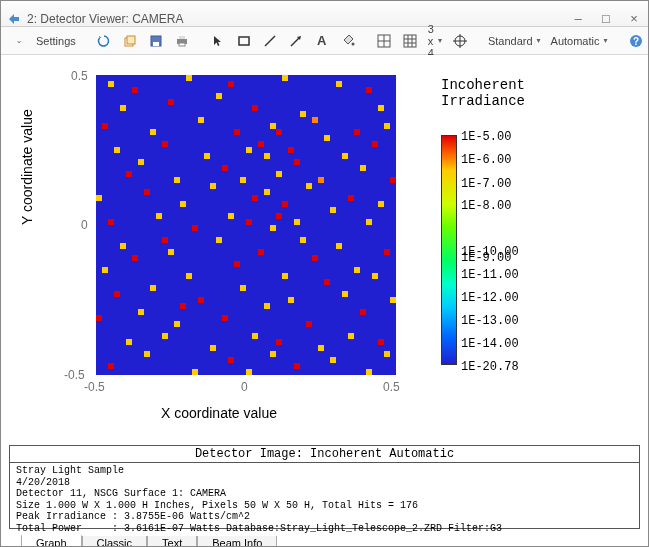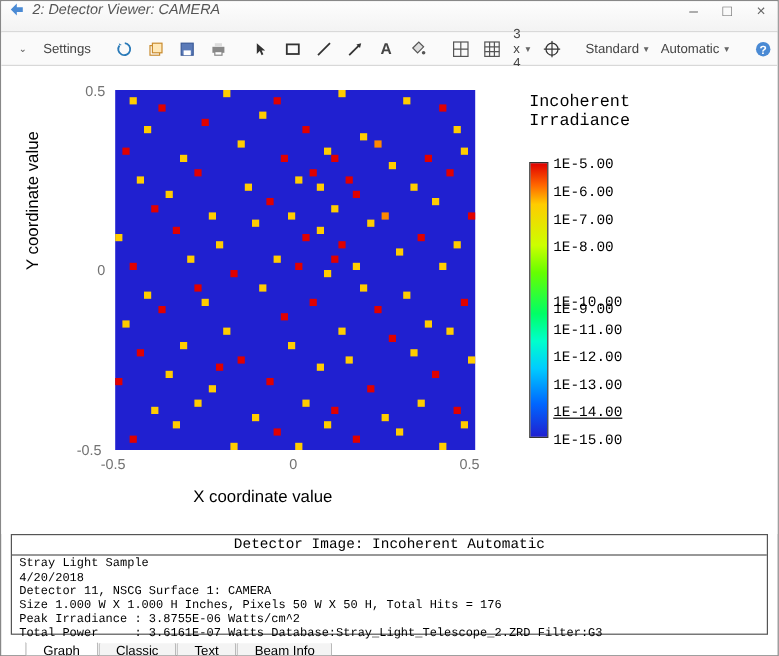--- a/index.html
+++ b/index.html
@@ -11,23 +11,22 @@
     width: 649px;
     height: 547px;
     overflow: hidden;
     border: 1px solid #888;
   }
   .titlebar {
     height: 26px;
     background: linear-gradient(#fdfdfd,#f3f3f3);
     border-bottom: 1px solid #d0d0d0;
     display: flex;
-    align-items: flex-start;
+    align-items: flex-end;
     padding: 0 6px;
-    font-style: italic;
   }
   .titlebar .icon-app { width:14px; height:14px; margin-right:6px; display:flex; align-items:center; justify-content:center;}
   .titlebar .title-text { color:#555; font-size:12px; }
   .titlebar .winbtns { margin-left:auto; display:flex; gap:12px; color:#666; font-size:13px; }
   .winbtn { cursor:pointer; width:16px; text-align:center; }
 
   .toolbar {
     height: 28px;
     background:#fafafa;
     border-bottom:1px solid #d8d8d8;
@@ -385,22 +384,22 @@
   <div id="cbar-ticks">
       <div class="cbar-tick" style="top: 75px;">1E-5.00</div>
       <div class="cbar-tick" style="top: 98px;">1E-6.00</div>
       <div class="cbar-tick" style="top: 122px;">1E-7.00</div>
       <div class="cbar-tick" style="top: 144px;">1E-8.00</div>
       <div class="cbar-tick" style="top: 167px; margin-top: 29px;">1E-9.00</div>
       <div class="cbar-tick" style="top: 190px;">1E-10.00</div>
       <div class="cbar-tick" style="top: 213px;">1E-11.00</div>
       <div class="cbar-tick" style="top: 236px;">1E-12.00</div>
       <div class="cbar-tick" style="top: 259px;">1E-13.00</div>
-      <div class="cbar-tick" style="top: 282px; text-decoration: underline;">1E-14.00</div>
-      <div class="cbar-tick" style="top: 305px;">1E-15.00</div>
+      <div class="cbar-tick" style="top: 282px;">1E-14.00</div>
+      <div class="cbar-tick" style="top: 305px;">1E-20.78</div>
     </div>
 </div>
 
 <div class="info-panel">
   <div class="info-title">Detector Image: Incoherent Automatic</div>
   <div class="info-body">
     <div class="info-left"><span>Stray Light Sample</span>
 <span>4/20/2018</span>
 <span>Detector 11, NSCG Surface 1: CAMERA</span>
 <span>Size 1.000 W X 1.000 H Inches, Pixels 50 W X 50 H, Total Hits = 176</span>

